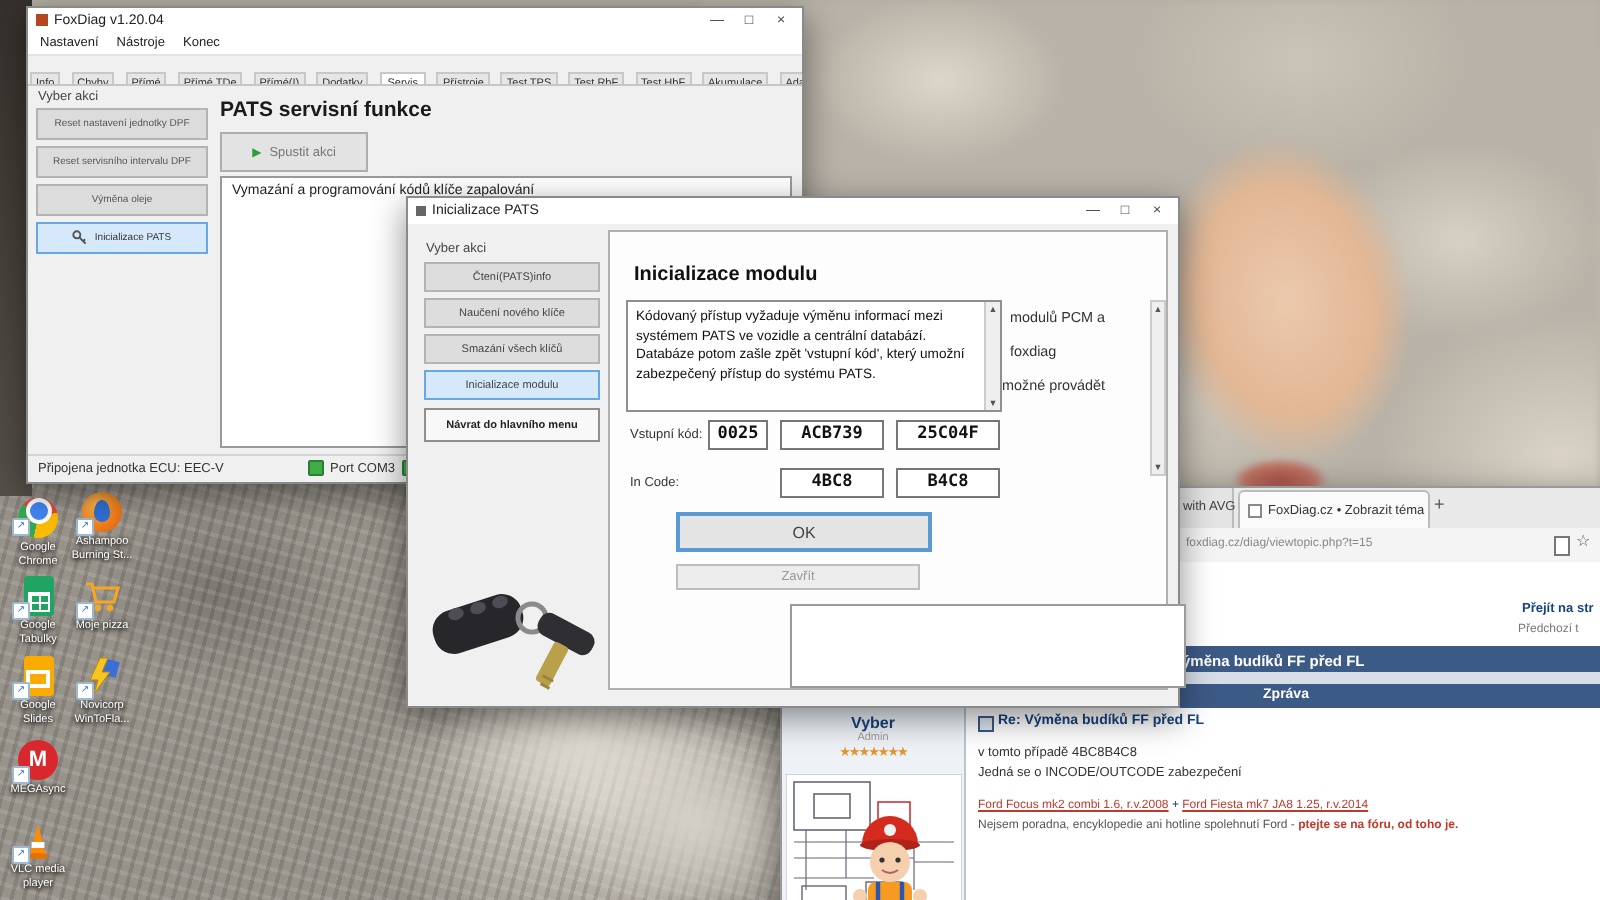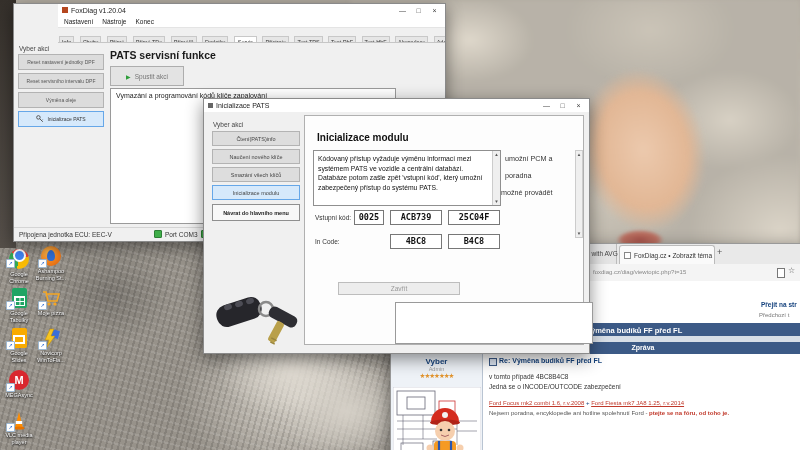--- a/index.html
+++ b/index.html
@@ -46,21 +46,21 @@
   .ic-grid{width:9px;height:8px;margin:0 auto;position:relative;top:8px;border:1px solid #fff;
            background-image:linear-gradient(#fff 1px,rgba(0,0,0,0) 1px),linear-gradient(90deg,#fff 1px,rgba(0,0,0,0) 1px);background-size:4.5px 4px;}
   .ic-slide{width:15px;height:20px;background:#f9ab00;border-radius:2px;margin:0 auto;}
   .ic-slide-i{width:8px;height:5px;border:2px solid #fff;margin:0 auto;position:relative;top:7px;}
   .ic-mega{width:20px;height:20px;border-radius:50%;background:#d9272e;color:#fff;font-weight:bold;font-size:11px;text-align:center;line-height:20px;}
   
   .win{position:absolute;background:#f0f0f0;border:1px solid #8a8a8a;box-shadow:0 5px 16px rgba(0,0,0,.45);}
   .tbar{display:flex;align-items:center;gap:3px;background:#fff;font-size:7px;color:#222;padding:0 4px;}
   .wctrl{width:13px;text-align:center;font-size:7px;color:#444;}
   
-  #mainwin{left:13px;top:3px;width:387px;height:237px;z-index:10;padding-left:44px;}
+  #mainwin{left:13px;top:3px;width:387px;height:237px;z-index:10;}
   #mw-title{height:12px;}
   #mw-menu{display:flex;gap:9px;align-items:center;height:11px;background:#fff;font-size:6.5px;color:#222;padding:0 6px;border-bottom:1px solid #e4e4e4;}
   #mw-tabs{height:13px;background:#f0f0f0;border-bottom:1px solid #c6c6c6;white-space:nowrap;overflow:hidden;padding:1px 1px 0 1px;}
   .tab{display:inline-block;font-size:5.5px;color:#333;padding:2px 2px;border:1px solid #c8c8c8;border-bottom:none;background:#e6e6e6;margin-right:1px;vertical-align:bottom;}
   .tab.active{background:#fff;padding:2px 3px;}
   .mbtn{position:absolute;width:86px;height:16px;background:#dcdcdc;border:1px solid #b3b3b3;font-size:5px;color:#555;
         display:flex;align-items:center;justify-content:center;white-space:nowrap;overflow:hidden;padding:0 2px;box-sizing:border-box;}
   .mbtn.sel{background:#d6e9fb;border-color:#66a7e8;color:#333;gap:3px;}
   .slabel{font-size:6.5px;color:#444;}
   #mw-paneltitle{font-size:10.5px;font-weight:bold;color:#1a1a1a;}
@@ -373,39 +373,40 @@
       <ellipse cx="29" cy="17" rx="4" ry="3" fill="#4d4d55" transform="rotate(-18 29 17)"></ellipse>
       <ellipse cx="40" cy="14" rx="4" ry="3" fill="#4d4d55" transform="rotate(-18 40 14)"></ellipse>
       <circle cx="56" cy="22" r="7" fill="none" stroke="#8a8a8a" stroke-width="2.5"></circle>
       <rect x="58" y="24" width="30" height="12" rx="5" fill="#2e2e33" transform="rotate(28 73 30)"></rect>
       <rect x="62" y="34" width="8" height="22" rx="2" fill="#b9a04a" transform="rotate(28 66 45)"></rect>
       <path d="M60 52 h6 M61 56 h5" stroke="#9a853c" stroke-width="1.5" transform="rotate(28 63 54)"></path>
     </svg>
 
     <div id="rpanel">
       <div id="dlg-head">Inicializace modulu</div>
-      <span class="frag" style="left:200px;top:38px">umožní PCM a</span>
-      <span class="frag" style="left:200px;top:55px">poradna</span>
+      <span class="frag" style="left:200px;top:38px">modulů PCM a</span>
+      <span class="frag" style="left:200px;top:55px">foxdiag</span>
       <span class="frag" style="left:196px;top:72px">možné provádět</span>
       <div class="sbar" style="left:270px;top:34px;width:8px;height:88px">
         <span class="sarr" style="top:1px">▲</span>
         <span class="sarr" style="bottom:1px">▼</span>
       </div>
       <div id="frontbox">
         <div class="txt">Kódovaný přístup vyžaduje výměnu informací mezi systémem PATS ve vozidle a centrální databází. Databáze potom zašle zpět 'vstupní kód', který umožní zabezpečený přístup do systému PATS.</div>
         <div class="sbar" style="right:0;top:0;width:8px;height:54px;border:none;border-left:1px solid #ccc">
           <span class="sarr" style="top:1px">▲</span>
           <span class="sarr" style="bottom:1px">▼</span>
         </div>
       </div>
       <span class="fldlbl" style="left:10px;top:98px">Vstupní kód:</span>
       <div class="fld" style="left:49px;top:94px;width:30px">0025</div>
       <div class="fld" style="left:85px;top:94px;width:52px">ACB739</div>
       <div class="fld" style="left:143px;top:94px;width:52px">25C04F</div>
       <span class="fldlbl" style="left:10px;top:122px">In Code:</span>
       <div class="fld" style="left:85px;top:118px;width:52px">4BC8</div>
       <div class="fld" style="left:143px;top:118px;width:52px">B4C8</div>
+      <div id="okbtn">OK</div>
       <div id="closebtn">Zavřít</div>
       <div id="underbox"></div>
     </div>
   </div>
 
 </div>
 
 </body></html>

